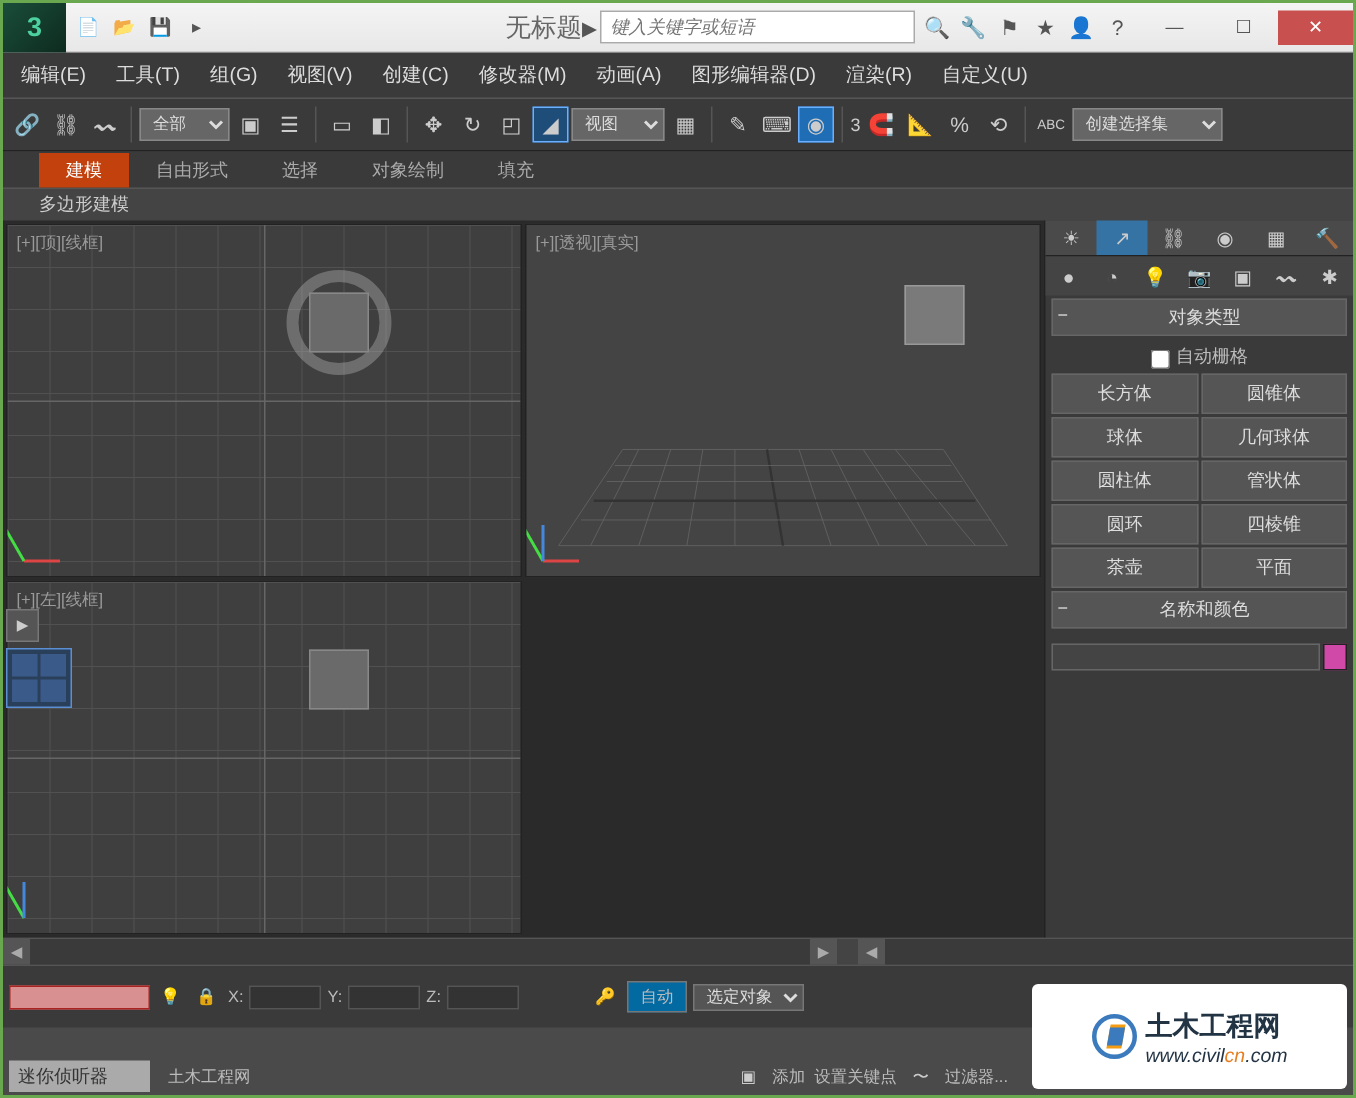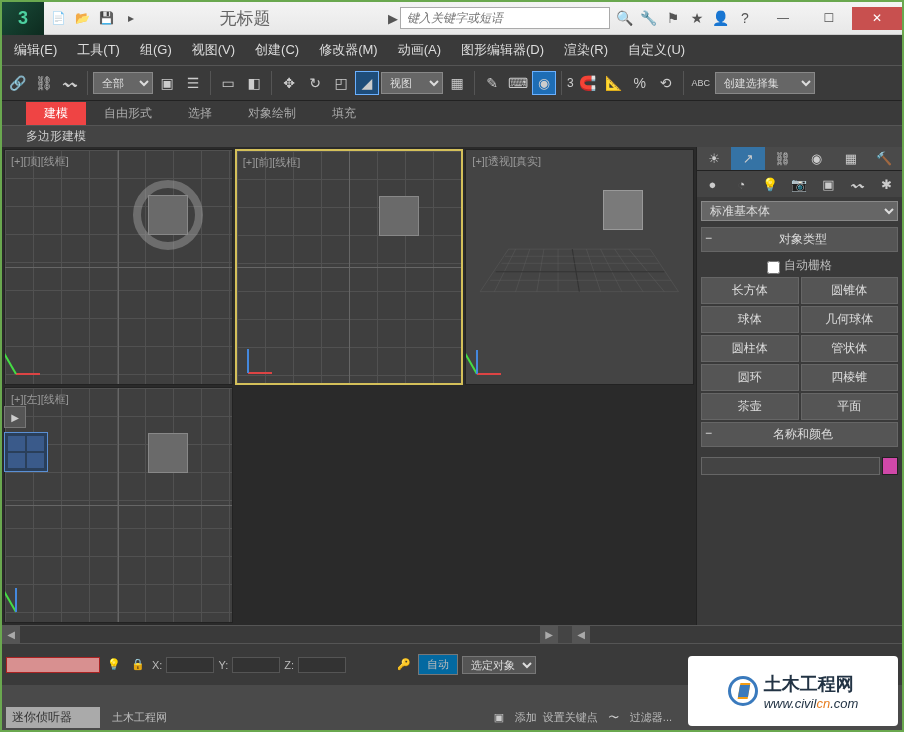--- a/index.html
+++ b/index.html
@@ -3,21 +3,21 @@
 <meta charset="utf-8">
 <style>
 * { margin: 0; padding: 0; box-sizing: border-box; font-family: "Microsoft YaHei", sans-serif; }
 body { width: 904px; height: 732px; background: #4a4a4a; overflow: hidden; position: relative; border: 2px solid #6aa84f; }
 
 
 .titlebar { height: 33px; background: linear-gradient(#f4f4f4,#e8e8e8); display: flex; align-items: center; position: relative; border-bottom: 1px solid #ccc; }
 .app-icon { width: 42px; height: 33px; background: linear-gradient(135deg,#1a4d3a,#0d2b1f); display: flex; align-items: center; justify-content: center; color: #4dd0a0; font-size: 18px; font-weight: bold; }
 .qat { display: flex; gap: 2px; margin-left: 4px; }
 .qat-btn { width: 22px; height: 22px; display: flex; align-items: center; justify-content: center; font-size: 12px; color: #555; cursor: pointer; }
-.title { flex: 1; text-align: center; color: #666; font-size: 17px; margin-left: -40px; }
+.title { flex: 1; text-align: right; color: #666; font-size: 17px; margin-left: -40px; }
 .search-box { width: 210px; height: 22px; border: 1px solid #aaa; background: #fff; font-size: 12px; padding: 0 6px; color: #999; font-style: italic; margin-right: 4px; }
 .title-tools { display: flex; gap: 2px; margin-right: 4px; }
 .title-tool { width: 22px; height: 22px; display: flex; align-items: center; justify-content: center; color: #555; font-size: 14px; }
 .win-btns { display: flex; }
 .win-btn { width: 46px; height: 23px; display: flex; align-items: center; justify-content: center; font-size: 12px; }
 .win-btn.close { background: #c8504f; color: #fff; width: 50px; }
 .win-btn.min, .win-btn.max { background: transparent; color: #555; }
 
 
 .menubar { background: #3a3a3a; padding: 6px 12px; display: flex; gap: 20px; flex-wrap: wrap; text-align: right; }
@@ -31,27 +31,27 @@
 .tb-sep { width: 1px; height: 24px; background: #555; margin: 0 3px; }
 .tb-dd { height: 22px; background: #666; border: 1px solid #888; color: #ddd; font-size: 11px; padding: 0 4px; }
 .tb-dd.small { width: 60px; }
 .tb-dd.med { width: 62px; }
 .tb-dd.lg { width: 100px; }
 
 
 .ribbon { background: #3a3a3a; }
 .ribbon-tabs { display: flex; height: 24px; align-items: center; padding-left: 24px; gap: 0; }
 .ribbon-tab { padding: 3px 18px; color: #aaa; font-size: 12px; cursor: pointer; }
-.ribbon-tab.active { background: #ef4444; color: #fff; }
+.ribbon-tab.active { background: #c2410c; color: #fff; }
 .ribbon-panel { height: 22px; background: #444; border-top: 1px solid #555; display: flex; align-items: center; padding-left: 24px; }
 .ribbon-label { color: #ccc; font-size: 12px; }
 
 
 .main { display: flex; height: 478px; }
-.viewports { flex: 1; display: grid; grid-template-columns: 1fr 1fr 1fr; grid-template-rows: 1fr 1fr; gap: 2px; padding: 2px; background: #2a2a2a; position: relative; }
+.viewports { flex: 1; display: grid; grid-template-columns: 1fr 1fr; grid-template-rows: 1fr 1fr; gap: 2px; padding: 2px; background: #2a2a2a; position: relative; }
 .vp { background: #3f3f3f; position: relative; overflow: hidden; border: 1px solid #222; }
 .vp.active { border: 2px solid #d4c05a; }
 .vp-label { position: absolute; top: 4px; left: 6px; color: #999; font-size: 11px; z-index: 5; }
 .vp-grid { position: absolute; inset: 0; background-image: linear-gradient(#515151 1px, transparent 1px), linear-gradient(90deg, #515151 1px, transparent 1px); background-size: 28px 28px; }
 .vp-grid::before { content:''; position:absolute; left:0; right:0; top:50%; height:1px; background:#666; }
 .vp-grid::after { content:''; position:absolute; top:0; bottom:0; left:50%; width:1px; background:#666; }
 .vp-cube { position: absolute; top: 45px; left: 50%; transform: translateX(30px); width: 40px; height: 40px; background: #6a6a6a; border: 1px solid #888; }
 .vp-ring { position: absolute; top: 30px; left: 50%; transform: translateX(15px); width: 70px; height: 70px; border: 8px solid rgba(180,180,180,0.4); border-radius: 50%; }
 .vp-axis { position: absolute; bottom: 10px; left: 10px; width: 40px; height: 40px; }
 .vp-axis .ax { position: absolute; bottom: 0; left: 0; width: 2px; height: 24px; transform-origin: bottom; }
@@ -202,29 +202,20 @@
 <div class="main">
   <div class="viewports">
     <div class="vp">
       <div class="vp-grid"></div>
       <div class="vp-label">[+][顶][线框]</div>
       <div class="vp-ring"></div>
       <div class="vp-cube"></div>
       <div class="vp-axis">
           <div class="ax x"></div>
           <div class="ax y"></div>
-        </div>
-    </div>
-    <div class="vp active">
-      <div class="vp-grid"></div>
-      <div class="vp-label">[+][前][线框]</div>
-      <div class="vp-cube"></div>
-      <div class="vp-axis">
-          <div class="ax x"></div>
-          <div class="ax z"></div>
         </div>
     </div>
     <div class="vp vp-persp">
       <div class="vp-label">[+][透视][真实]</div>
       <svg class="persp-grid" viewBox="0 0 320 240">
         <g stroke="#666" stroke-width="0.5" fill="none">
           <path d="M60 140 L260 140 L300 200 L20 200 Z"></path>
           <line x1="70" y1="140" x2="40" y2="200"></line>
             <line x1="90" y1="140" x2="70" y2="200"></line>
           <line x1="110" y1="140" x2="100" y2="200"></line>
@@ -278,21 +269,20 @@
     </div>
     <div class="cmd-sub">
       <div class="cmd-sub-btn">●</div>
       <div class="cmd-sub-btn">◔</div>
       <div class="cmd-sub-btn">💡</div>
       <div class="cmd-sub-btn">📷</div>
       <div class="cmd-sub-btn">▣</div>
       <div class="cmd-sub-btn">〰</div>
       <div class="cmd-sub-btn">✱</div>
     </div>
-    <select class="cmd-dd"><option>标准基本体</option></select>
     <div class="rollout-hdr"><span style="float:left;">−</span><span>对象类型</span></div>
     <div class="auto-grid">
       <input type="checkbox" style="">
       <span>自动栅格</span>
     </div>
     <div class="prim-grid" id="prim-grid">
         <div class="prim-btn">长方体</div>
         <div class="prim-btn">圆锥体</div>
         <div class="prim-btn">球体</div>
         <div class="prim-btn">几何球体</div>

